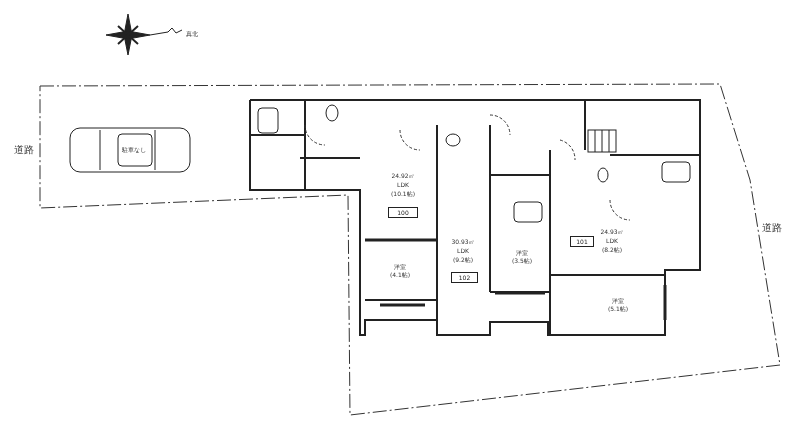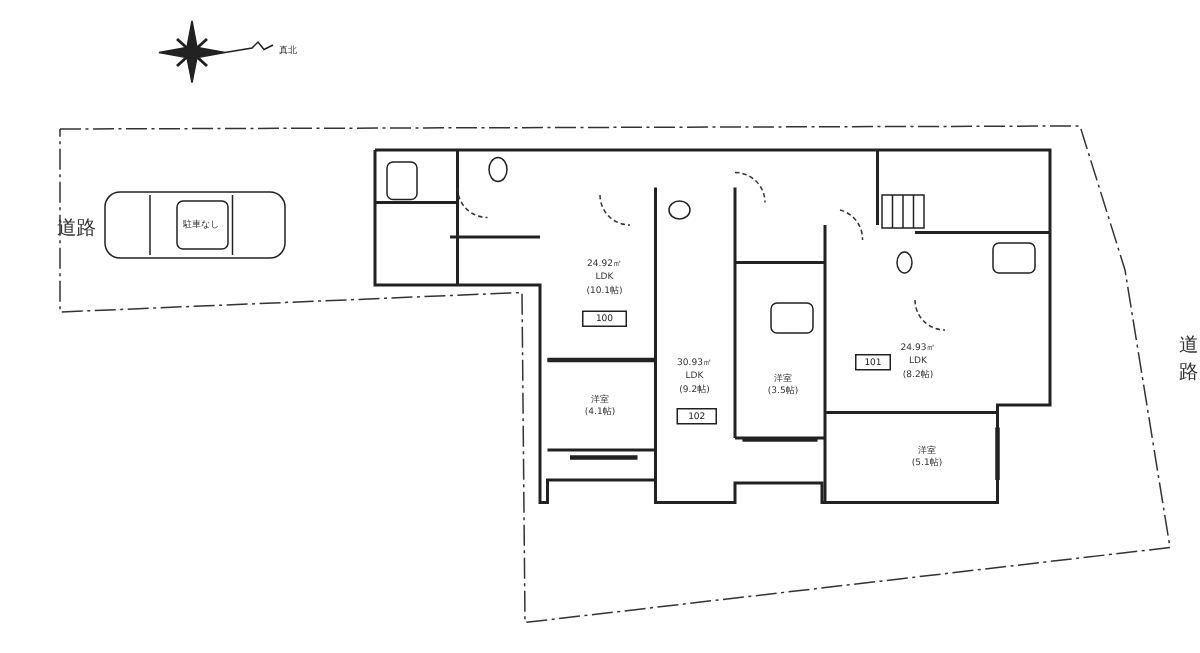--- a/index.html
+++ b/index.html
@@ -1,19 +1,19 @@
 <!DOCTYPE html>
 <html><head>
 <meta charset="utf-8">
 <style>
   html, body { margin:0; padding:0; background:#ffffff; }
   body { width:800px; height:435px; position:relative; overflow:hidden; font-family:"DejaVu Sans", sans-serif; color:#222; }
   svg { position:absolute; left:0; top:0; }
   .lbl { position:absolute; font-size:6px; color:#333; text-align:center; line-height:8px; white-space:nowrap; }
-  .road { position:absolute; font-size:13px; color:#333;margin-left:24px; }
+  .road { position:absolute; font-size:10px; color:#333; }
   .unitno { position:absolute; border:1px solid #222; font-size:6px; text-align:center; line-height:9px; height:9px; background:#fff; }
 </style>
 </head>
 <body>
 
 <svg width="800" height="435" viewBox="0 0 800 435">
 
   <polyline points="40,86 720,84 750,180 780,365 350,415 348,195 40,208 40,86" fill="none" stroke="#333" stroke-width="1" stroke-dasharray="14,3,2,3"></polyline>
 
   <g stroke="#222" fill="#222">

